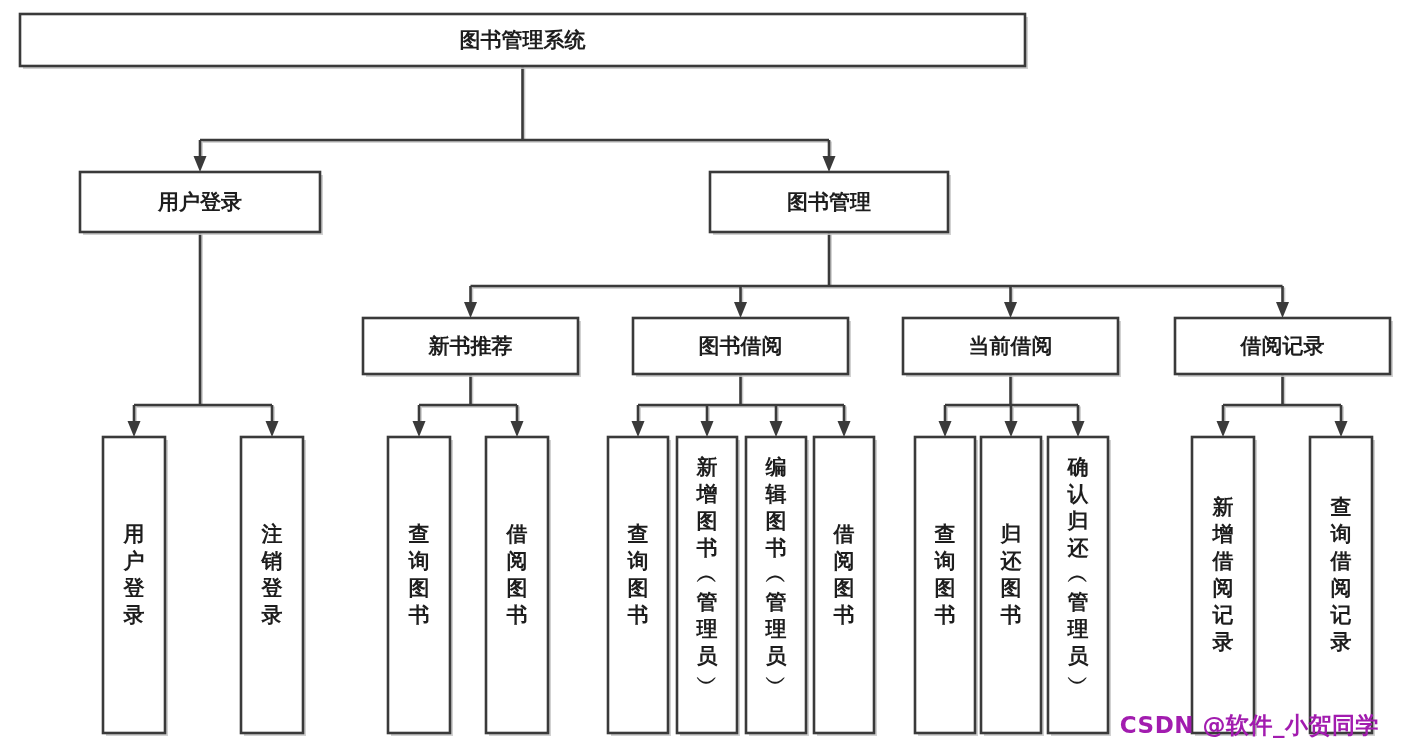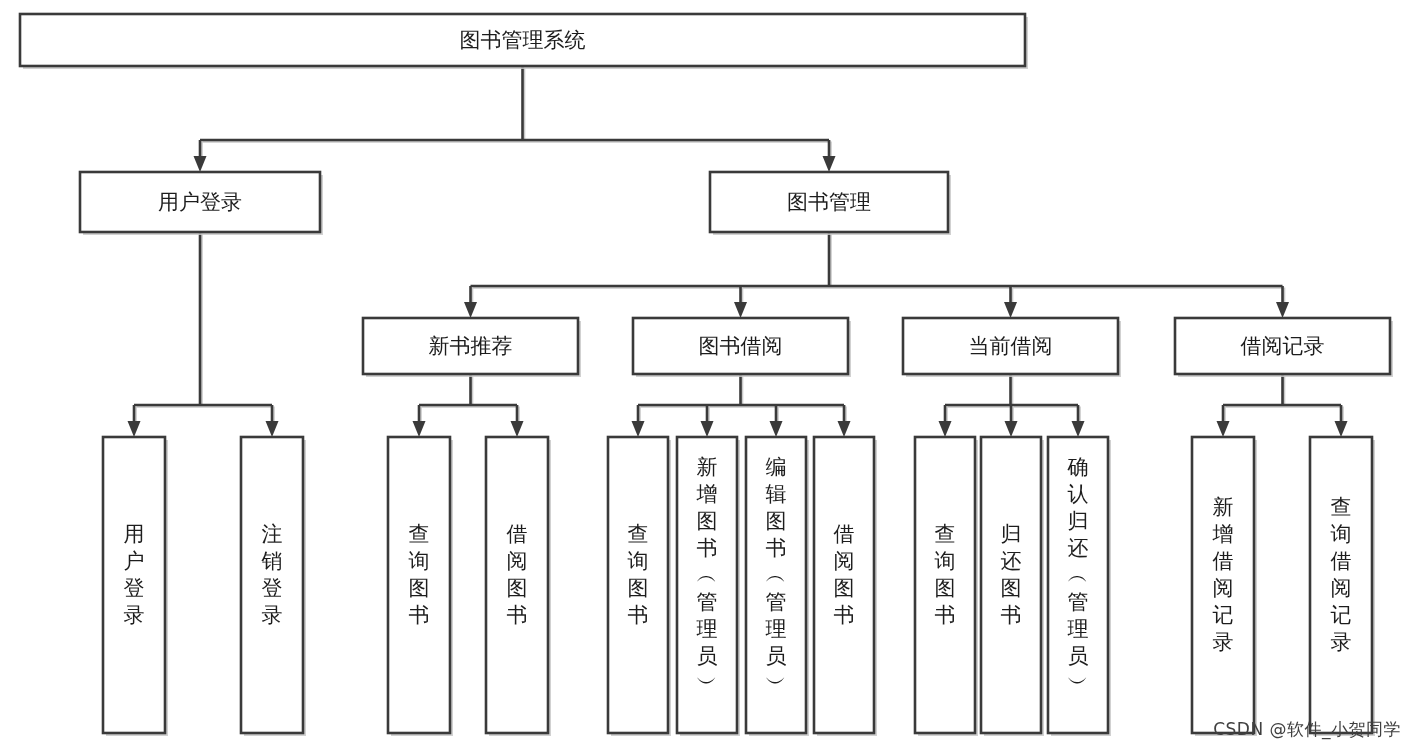--- a/index.html
+++ b/index.html
@@ -12,20 +12,21 @@
     width: 1405px;
     height: 747px;
     overflow: hidden;
     font-family: "DejaVu Sans", "Liberation Sans", sans-serif;
   }
   #diagram-root {
     position: relative;
     width: 1405px;
     height: 747px;
     background: #ffffff;
+    font-weight: bold;
   }
   svg.diagram-canvas {
     position: absolute;
     left: 0;
     top: 0;
     width: 1405px;
     height: 747px;
     display: block;
   }
   .node-box {
@@ -61,25 +62,25 @@
     dominant-baseline: middle;
   }
   .node-label-v {
     fill: #1d1d1d;
     font-family: "DejaVu Sans", "Liberation Sans", sans-serif;
     font-size: 21px;
     text-anchor: middle;
   }
   .watermark-text {
     position: absolute;
-    right: 4px;
+    right: 26px;
     bottom: 6px;
     font-family: "DejaVu Sans", "Liberation Sans", sans-serif;
-    font-size: 17px;
-    color: #404040;
+    font-size: 23px;
+    color: #a21caf;
     white-space: nowrap;
     letter-spacing: 0.5px;
   }
 </style>
 </head>
 <body>
 
 <div id="diagram-root">
   <svg class="diagram-canvas" id="diagram-canvas" viewBox="0 0 1405 747" xmlns="http://www.w3.org/2000/svg">
       <g>

